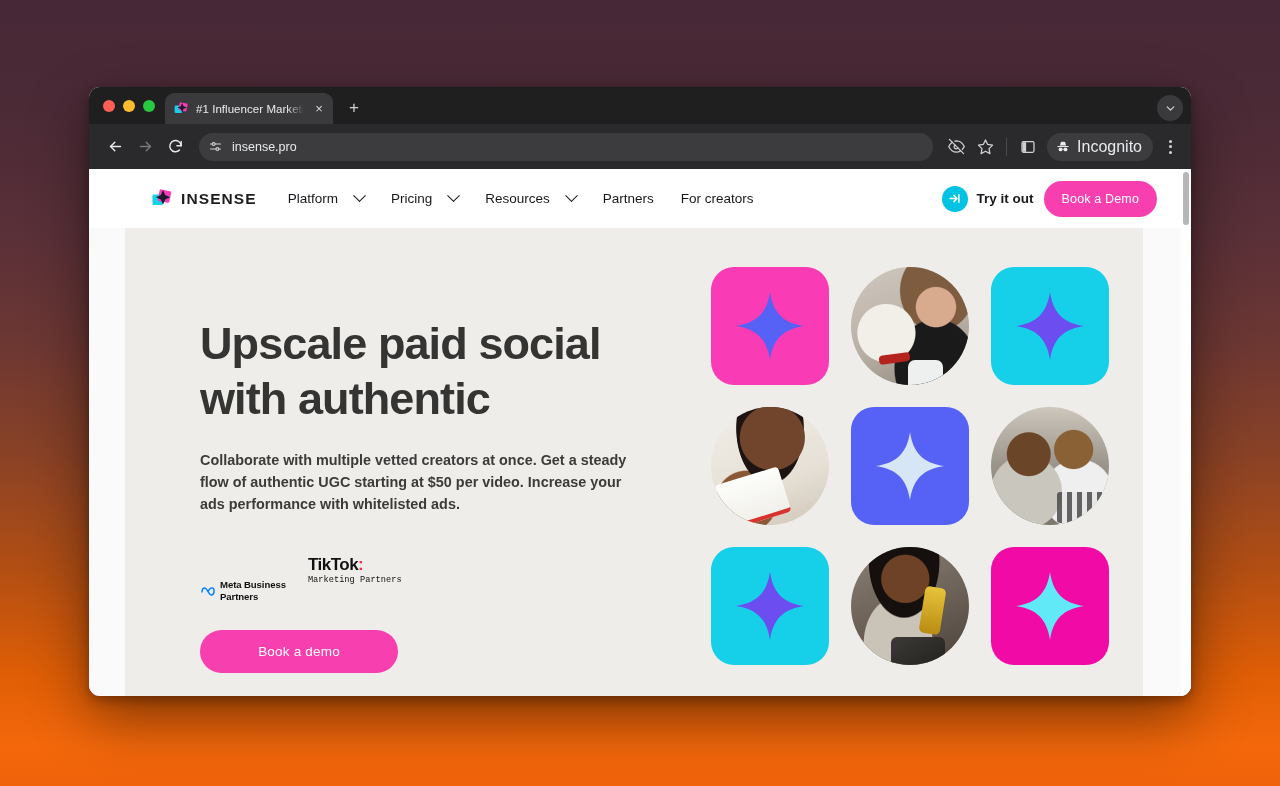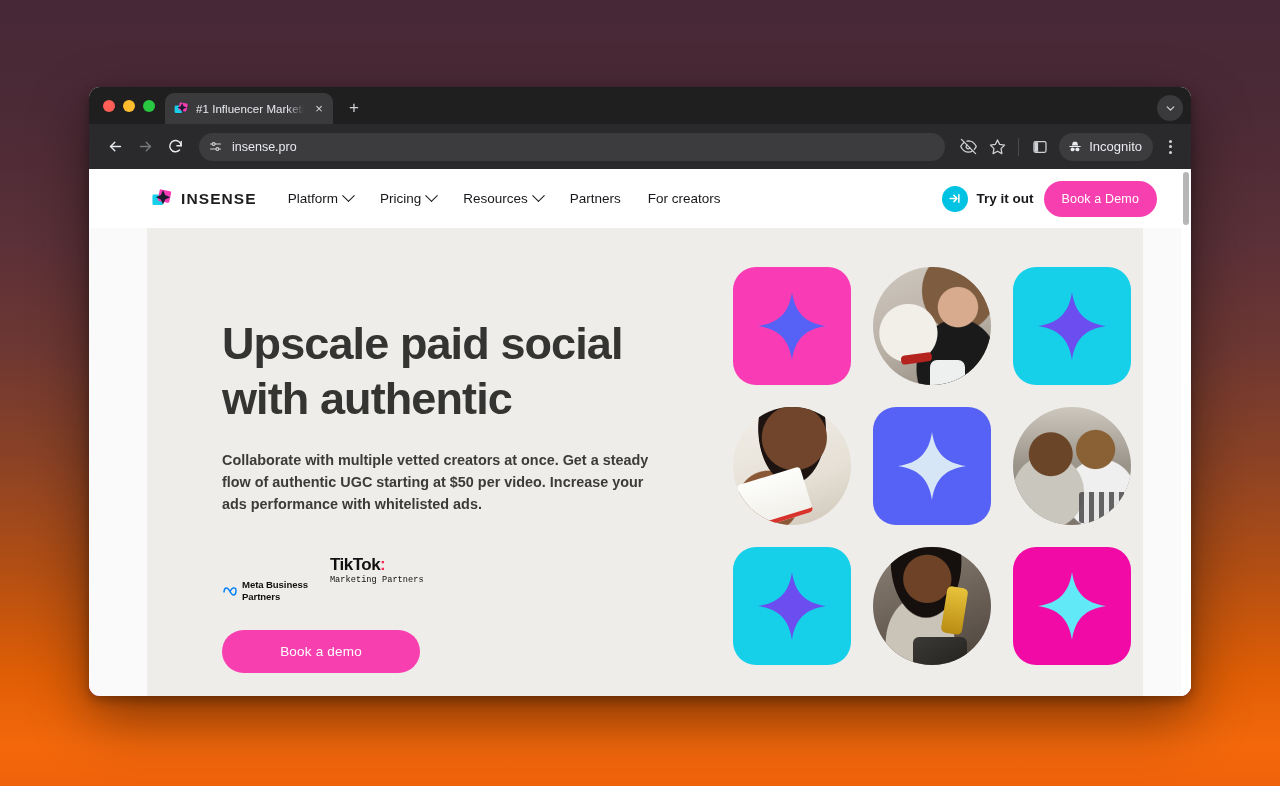--- a/index.html
+++ b/index.html
@@ -151,21 +151,21 @@
   .divider-v {
     width: 1px; height: 18px; background: #4a4a4d; margin: 0 5px;
   }
   .incognito-pill {
     display: flex; align-items: center; gap: 6px;
     height: 28px;
     padding: 0 11px 0 8px;
     border-radius: 14px;
     background: #3c3c3f;
     color: #e8eaed;
-    font-size: 13px;
+    font-size: 16px;
     margin-left: 3px;
   }
   .kebab {
     width: 24px; height: 26px;
     display: flex; flex-direction: column; align-items: center; justify-content: center;
     gap: 2.5px; margin-left: 2px;
   }
   .kebab i { width: 3px; height: 3px; border-radius: 50%; background: #cfd1d4; display: block; }
 
   
@@ -189,21 +189,21 @@
   .brand { display: flex; align-items: center; gap: 8px; }
   .brand-mark { position: relative; width: 21px; height: 21px; }
   .brand-name {
     font-size: 15.5px;
     font-weight: 700;
     letter-spacing: 1.1px;
     color: #1d1d1f;
   }
   .mainnav { display: flex; align-items: center; gap: 27px; margin-left: 31px; }
   .navitem {
-    display: flex; align-items: center; gap: 6px;
+    display: flex; align-items: center; gap: 17px;
     font-size: 13.5px;
     color: #17181c;
     font-weight: 500;
     white-space: nowrap;
   }
   .caret {
     width: 9px; height: 9px;
     border-right: 1.7px solid #17181c;
     border-bottom: 1.7px solid #17181c;
     transform: rotate(45deg) translate(-2px,-2px);
@@ -232,21 +232,21 @@
     border-radius: 22px;
     border: none;
     white-space: nowrap;
   }
 
   
   .hero-wrap {
     position: relative;
     height: 468px;
     background: #fafafa;
-    padding-left: 58px;
+    padding-left: 36px;
     padding-right: 48px;
   }
   .hero {
     position: relative;
     height: 100%;
     background: #efedea;
     display: flex;
     overflow: hidden;
   }
   .hero-left {

